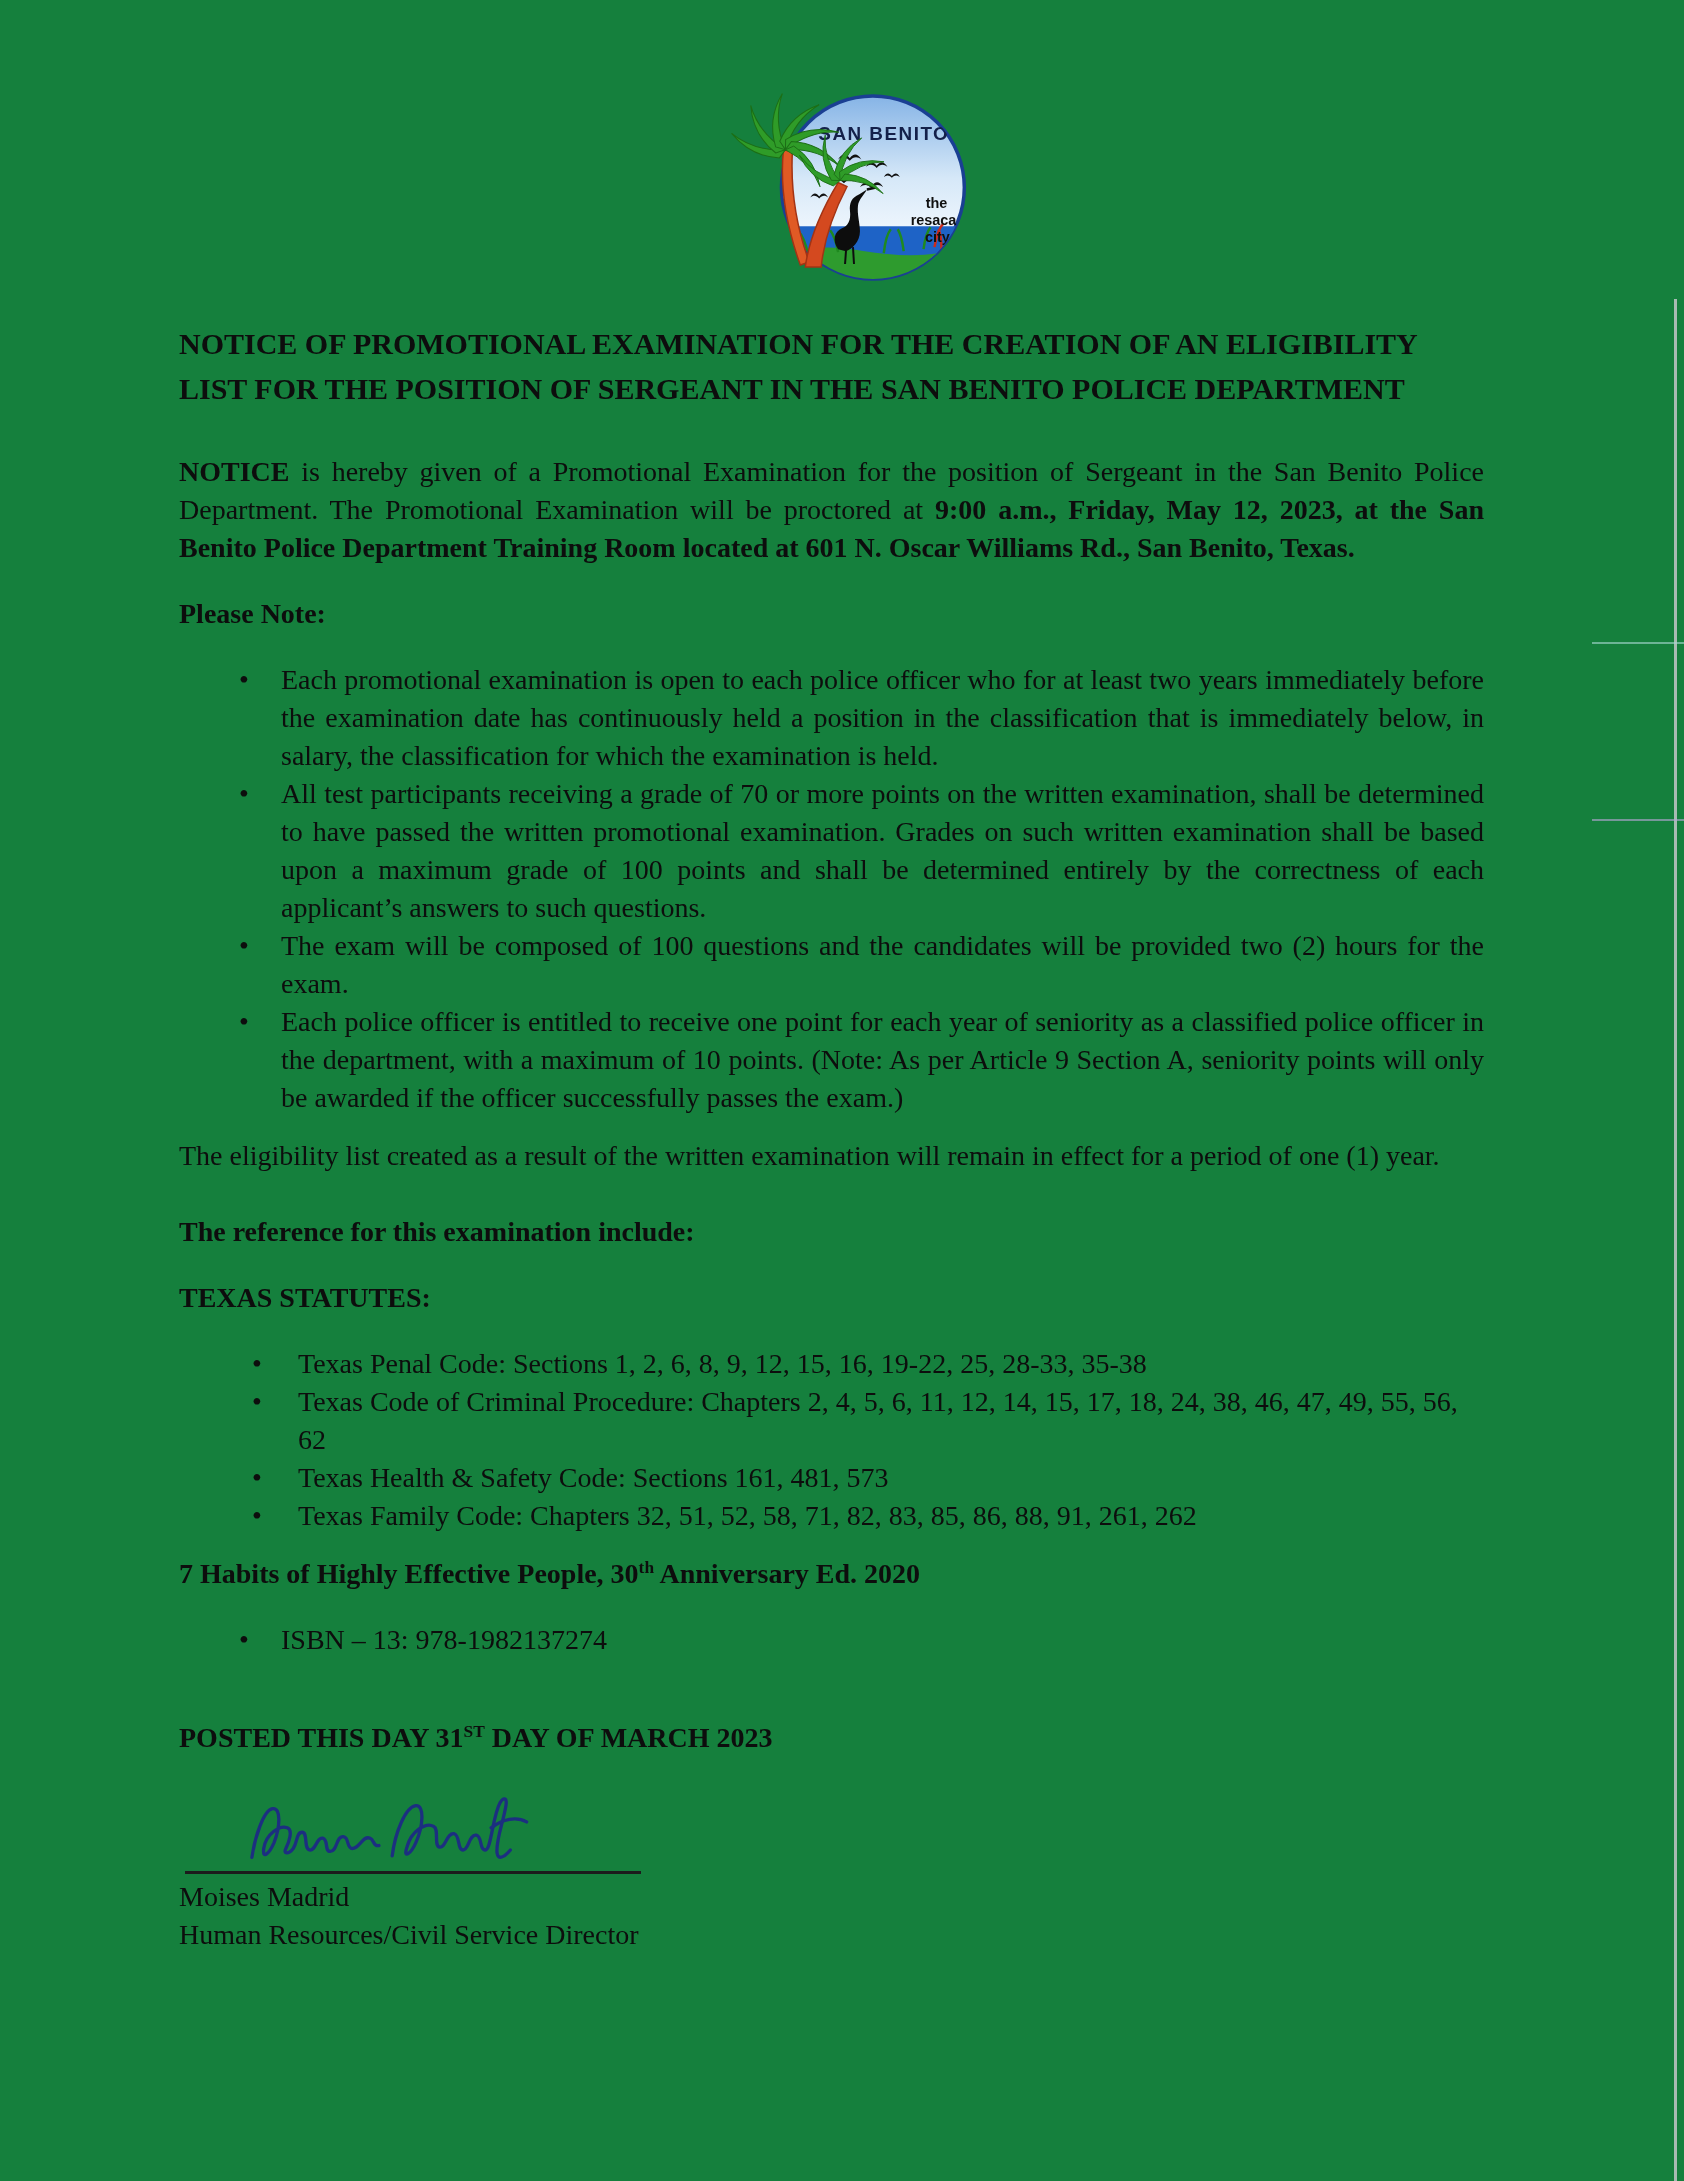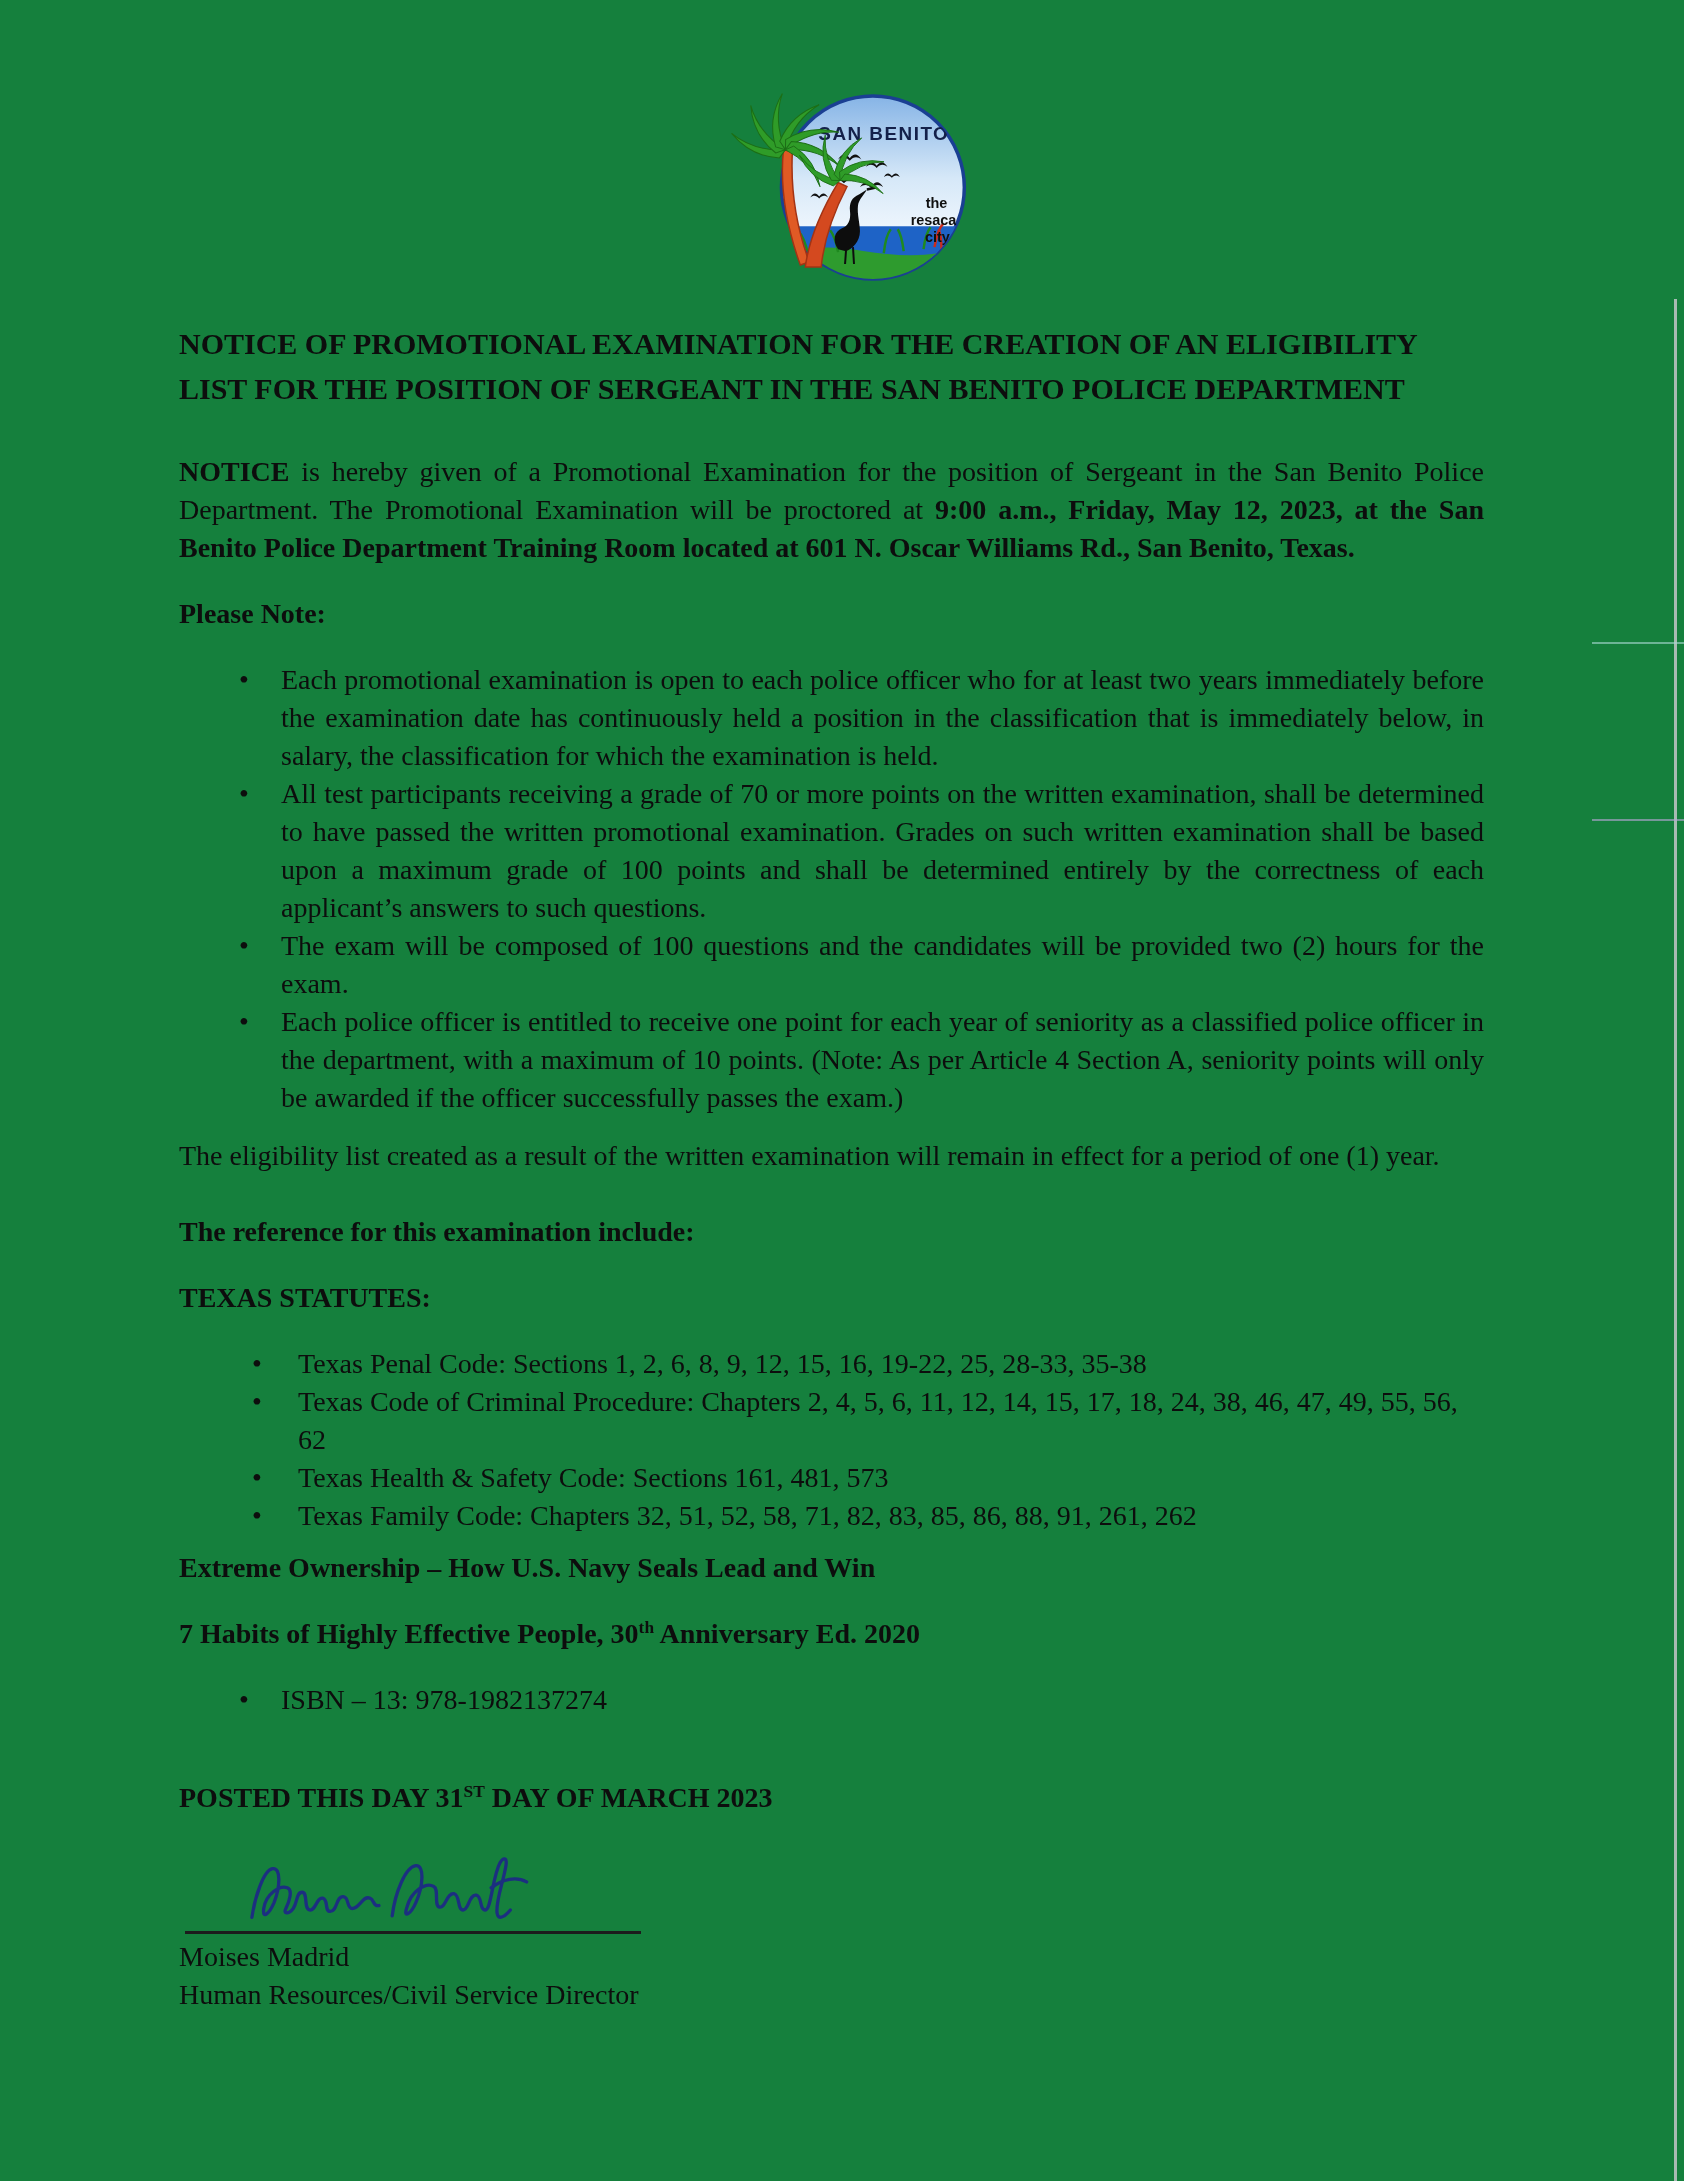--- a/index.html
+++ b/index.html
@@ -160,37 +160,36 @@
     </div>
 
     <p class="intro"><b>NOTICE</b><span> is hereby given of a Promotional Examination for the position of Sergeant in the San Benito Police Department.  The Promotional Examination will be proctored at </span><b>9:00 a.m., Friday, May 12, 2023, at the San Benito Police Department Training Room located at 601 N. Oscar Williams Rd., San Benito, Texas.</b></p>
 
     <p class="please-note">Please Note:</p>
 
     <div class="blist">
       <div class="li">Each promotional examination is open to each police officer who for at least two years immediately before the examination date has continuously held a position in the classification that is immediately below, in salary, the classification for which the examination is held.</div>
       <div class="li">All test participants receiving a grade of 70 or more points on the written examination, shall be determined to have passed the written promotional examination.  Grades on such written examination shall be based upon a maximum grade of 100 points and shall be determined entirely by the correctness of each applicant’s answers to such questions.</div>
       <div class="li">The exam will be composed of 100 questions and the candidates will be provided two (2) hours for the exam.</div>
-      <div class="li">Each police officer is entitled to receive one point for each year of seniority as a classified police officer in the department, with a maximum of 10 points. (Note: As per Article 4 Section A, seniority points will only be awarded if the officer successfully passes the exam.)</div>
+      <div class="li">Each police officer is entitled to receive one point for each year of seniority as a classified police officer in the department, with a maximum of 10 points. (Note: As per Article 9 Section A, seniority points will only be awarded if the officer successfully passes the exam.)</div>
     </div>
 
     <p class="eligibility">The eligibility list created as a result of the written examination will remain in effect for a period of one (1) year.</p>
 
     <p class="ref-heading">The reference for this examination include:</p>
 
     <p class="statutes-heading">TEXAS STATUTES:</p>
 
     <div class="slist">
       <div class="li2">Texas Penal Code: Sections 1, 2, 6, 8, 9, 12, 15, 16, 19-22, 25, 28-33, 35-38</div>
       <div class="li2">Texas Code of Criminal Procedure: Chapters 2, 4, 5, 6, 11, 12, 14, 15, 17, 18, 24, 38, 46, 47, 49, 55, 56, 62</div>
       <div class="li2">Texas Health &amp; Safety Code: Sections 161, 481, 573</div>
       <div class="li2">Texas Family Code: Chapters 32, 51, 52, 58, 71, 82, 83, 85, 86, 88, 91, 261, 262</div>
     </div>
 
-    <p class="book-heading">Extreme Ownership – How U.S. Navy Seals Lead and Win</p>
 
     <p class="book-heading second"><span>7 Habits of Highly Effective People, 30</span><sup class="sp">th</sup><span> Anniversary Ed. 2020</span></p>
     <div class="isbn-line second li">ISBN – 13: 978-1982137274</div>
 
     <p class="posted"><span>POSTED THIS DAY 31</span><sup class="sp">ST</sup><span> DAY OF MARCH 2023</span></p>
 
     <div class="sig-block">
       <svg class="sig-svg" width="468" height="96" viewBox="0 0 470 130">
         <g fill="none" stroke="#1c2f80" stroke-width="4.5" stroke-linecap="round" stroke-linejoin="round">
           <path d="M6,98 C10,70 22,34 34,32 C46,30 44,58 36,78 C30,92 20,102 22,86 C25,66 44,54 54,58 C62,61 56,78 52,86 C48,94 56,94 62,86 C68,77 66,64 74,64 C82,64 76,86 84,88 C92,90 94,70 102,72 C110,74 104,90 112,90 C122,90 120,68 130,70 C138,71 134,86 142,86 C152,86 156,68 166,72 C172,74 170,84 178,82"></path>

